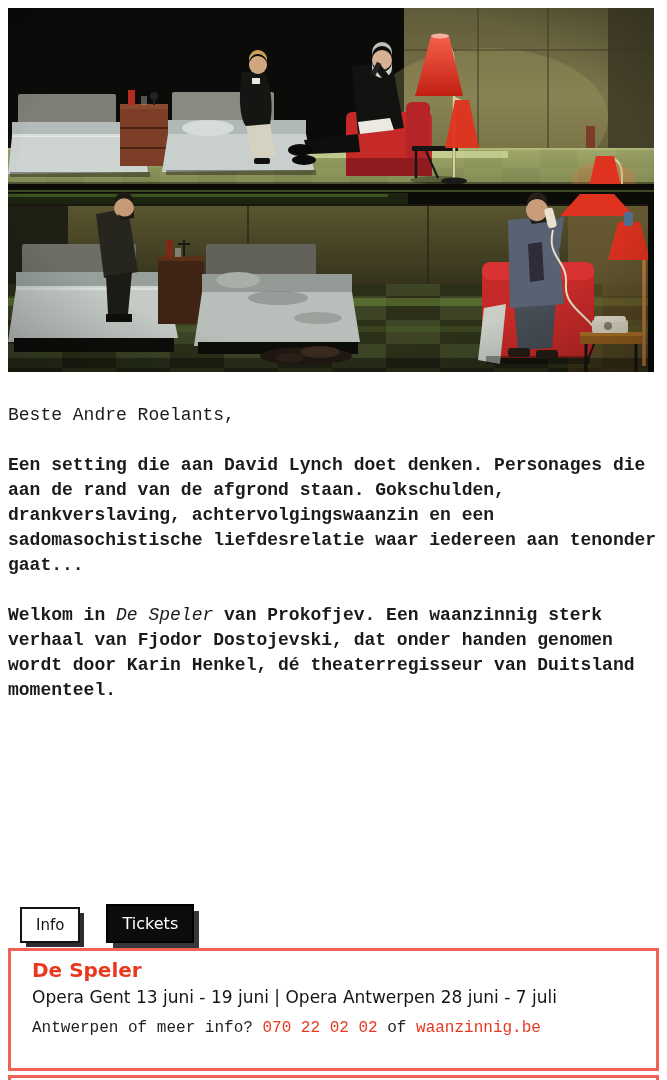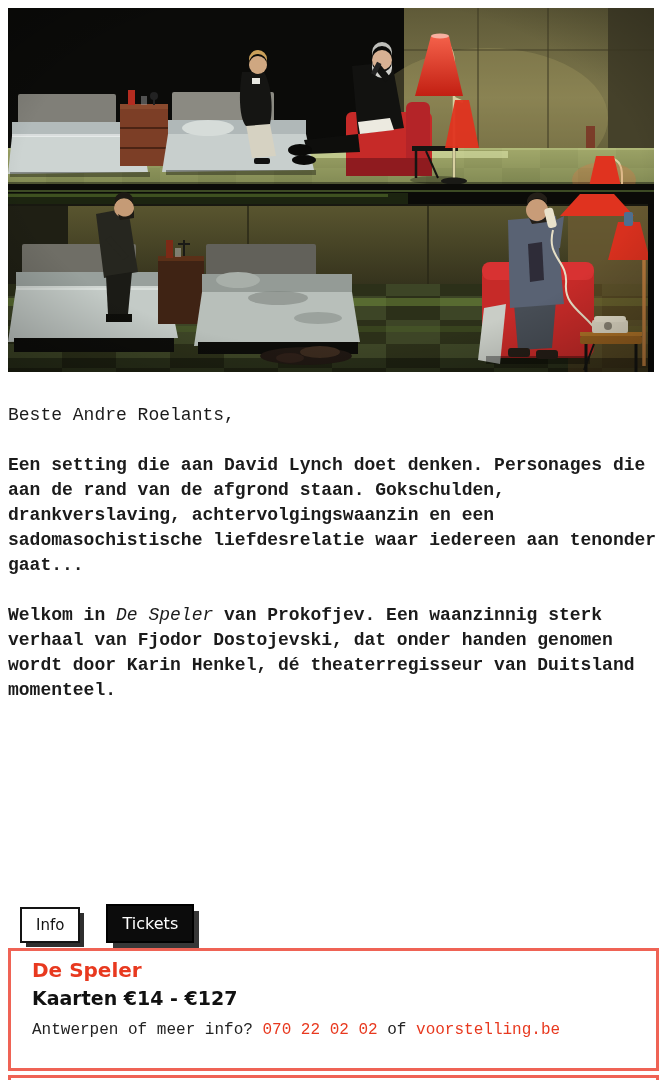--- a/index.html
+++ b/index.html
@@ -309,22 +309,22 @@
     <p><span class="run">Welkom in </span><span class="run-italic">De Speler</span><span class="run"> van </span><span class="run-bold">Prokofjev.</span><span class="run"> Een waanzinnig sterk verhaal van </span><span class="run-bold">Fjodor Dostojevski,</span><span class="run"> dat onder handen genomen wordt door </span><span class="run-bold">Karin Henkel,</span><span class="run"> dé theaterregisseur van Duitsland momenteel.</span></p>
   </div>
 
 <div class="button-row">
   <button class="btn btn-info">Info</button>
   <button class="btn btn-tickets">Tickets</button>
 </div>
 
 <div class="event-box">
   <div class="event-title">De Speler</div>
-  <div class="event-price">Kaarten €14 - €127</div>
+  <div class="event-dates">Opera Gent 13 juni - 19 juni | Opera Antwerpen 28 juni - 7 juli</div>
   <div class="event-contact">
-    <span>Antwerpen of meer info? </span><span class="red">070 22 02 02</span><span> of </span><span class="red">voorstelling.be</span>
+    <span>Antwerpen of meer info? </span><span class="red">070 22 02 02</span><span> of </span><span class="red">waanzinnig.be</span>
   </div>
 </div>
 
 <div class="next-box">
   
   
 </div>
 
 </body></html>

